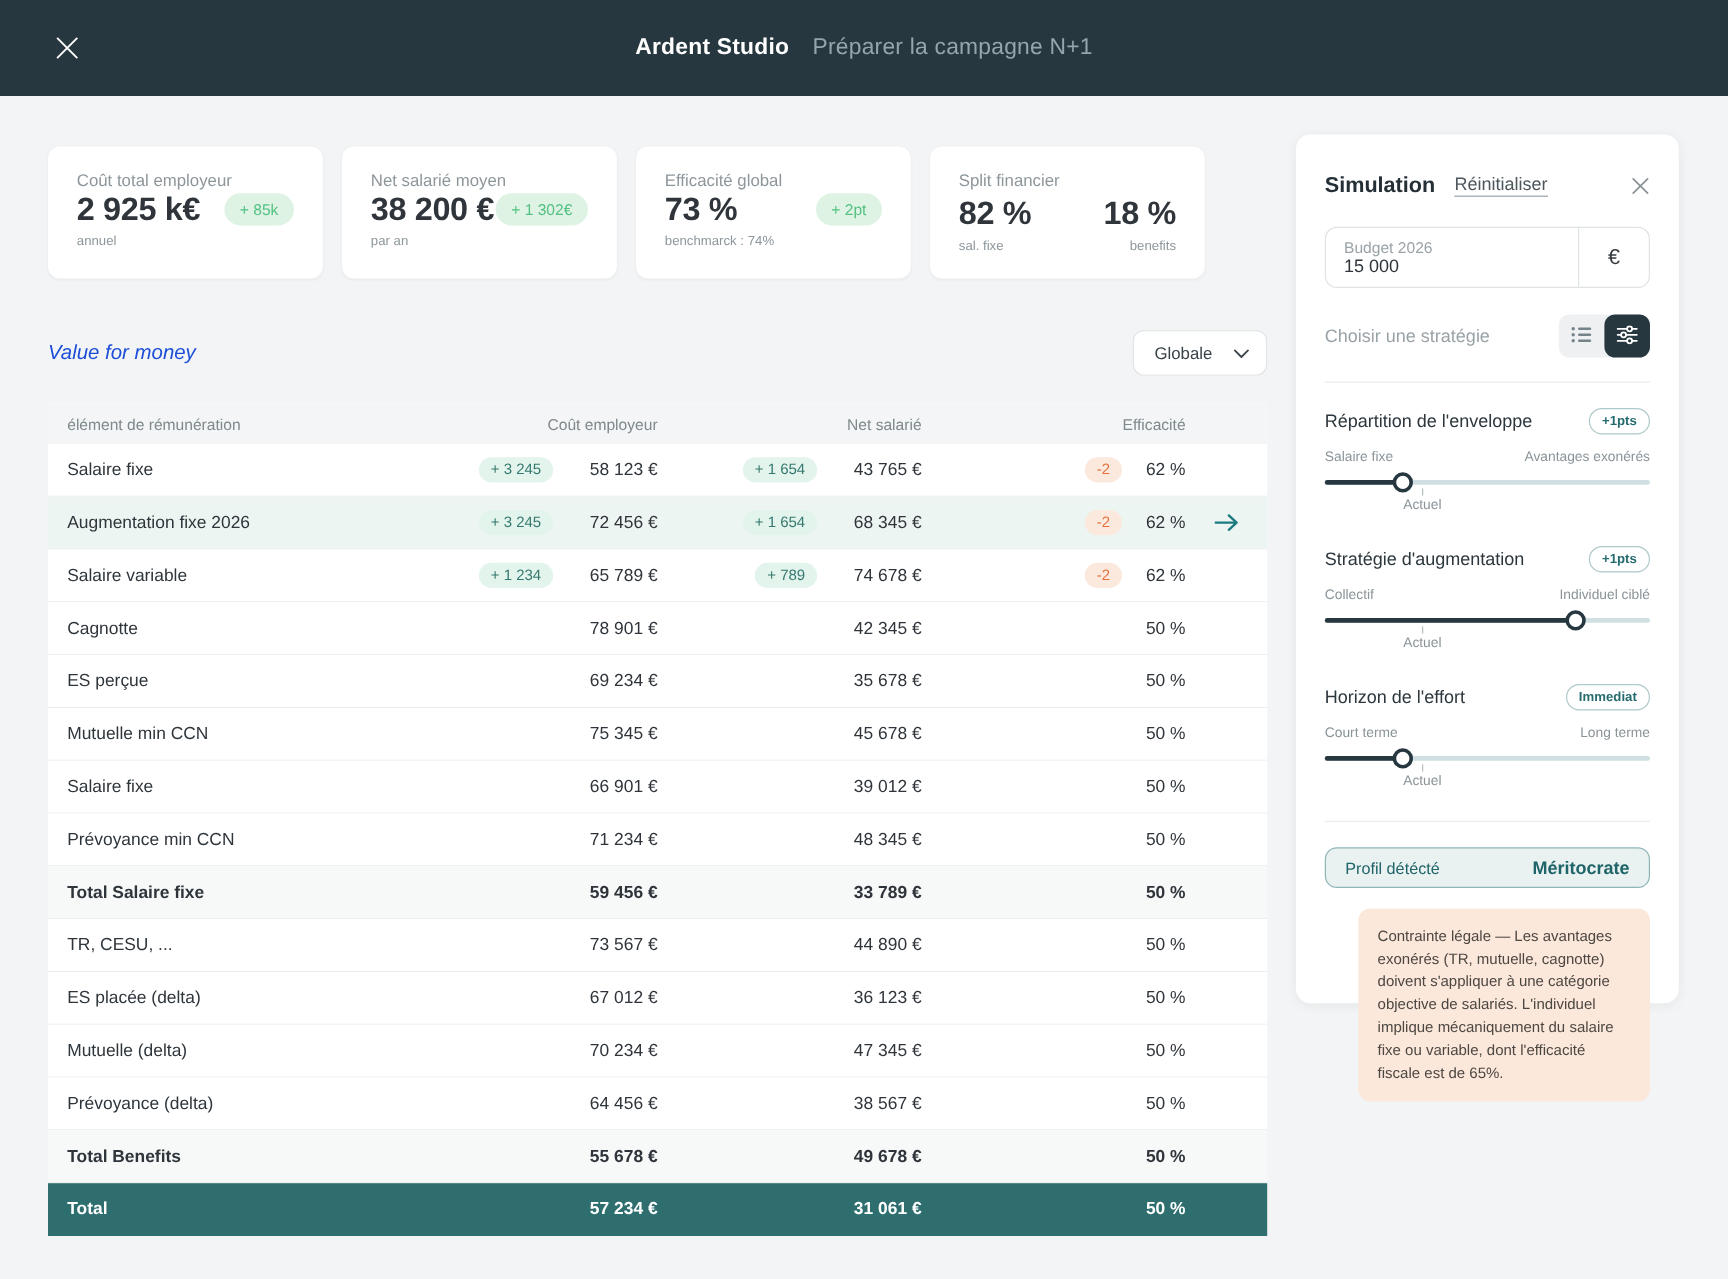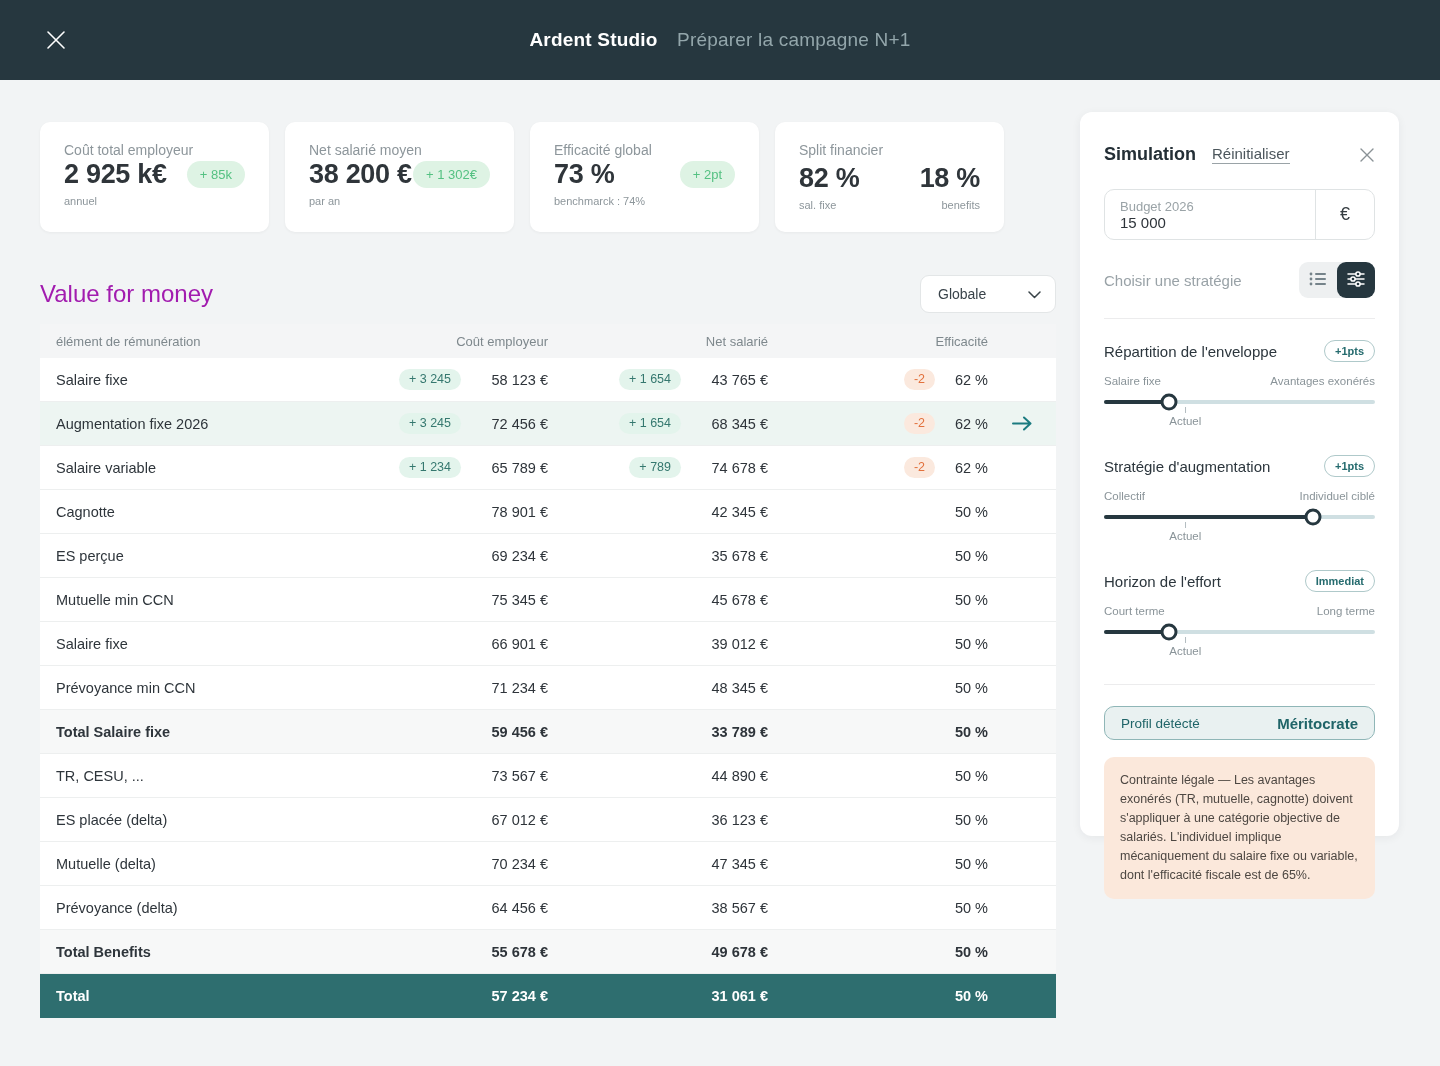--- a/index.html
+++ b/index.html
@@ -41,29 +41,29 @@
   }
   .kpi-sub { font-size:11px; color:#8d969b; margin-top:5px; }
   .kpi-split { display:flex; justify-content:space-between; margin-top:5px; }
   .kpi-split .right { text-align:right; }
 
   
   .vfm-head {
     position:absolute; top:274px; left:40px; width:1016px; height:40px;
     display:flex; align-items:center; justify-content:space-between;
   }
-  .vfm-title { font-size:24px; font-weight:500; color:#a21caf; }
+  .vfm-title { font-size:17px; font-weight:500; color:#1d4ed8;font-style:italic; }
   .vfm-filter {
-    width:136px; height:38px; background:#fff; border:1px solid #e3e6e7; border-radius:9px;
+    width:112px; height:38px; background:#fff; border:1px solid #e3e6e7; border-radius:9px;
     display:flex; align-items:center; justify-content:space-between; padding:0 14px 0 17px;
     font-size:14px; color:#39434a; cursor:pointer;
   }
 
   
-  .vfm-table { position:absolute; top:324px; left:40px; width:1016px; background:#fff; }
+  .vfm-table { position:absolute; top:336px; left:40px; width:1016px; background:#fff; }
   .trow, .thead {
     display:grid; grid-template-columns:298px 210px 220px 220px 68px; align-items:center;
   }
   .thead {
     height:34px; background:#f4f5f6; font-size:13px; color:#7e888d;
   }
   .trow { height:44px; border-bottom:1px solid #edefef; font-size:14.5px; background:#fff; }
   .cell-name { padding-left:16px; font-weight:500; color:#2e353b; }
   .thead .cell-name { font-weight:400; color:#7e888d; }
   .cell-num { display:flex; align-items:center; justify-content:flex-end; gap:13px; }
@@ -145,21 +145,21 @@
 
   .profile-box {
     margin-top:21px; border:1px solid #8fb6b7; background:#e9f1f1; border-radius:10px;
     height:34px; display:flex; align-items:center; justify-content:space-between; padding:0 16px;
   }
   .profile-label { font-size:13.5px; color:#1f6468; }
   .profile-value { font-size:15px; font-weight:700; color:#1f6468; }
 
   .warning-box {
     margin-top:17px; background:#fbe8db; border-radius:10px; padding:14px 16px;
-    font-size:12.5px; color:#4d4742; line-height:1.52;
+    font-size:12.5px; color:#4d4742; line-height:1.52;margin-left:28px;
   }
 </style>
 </head>
 <body>
 
 <header class="topbar">
   <button class="topbar-close">
     <svg width="22" height="22" viewBox="0 0 22 22">
         <path d="M3 3l16 16M19 3L3 19" stroke="#ffffff" stroke-width="1.6" stroke-linecap="round"></path>
       </svg>

